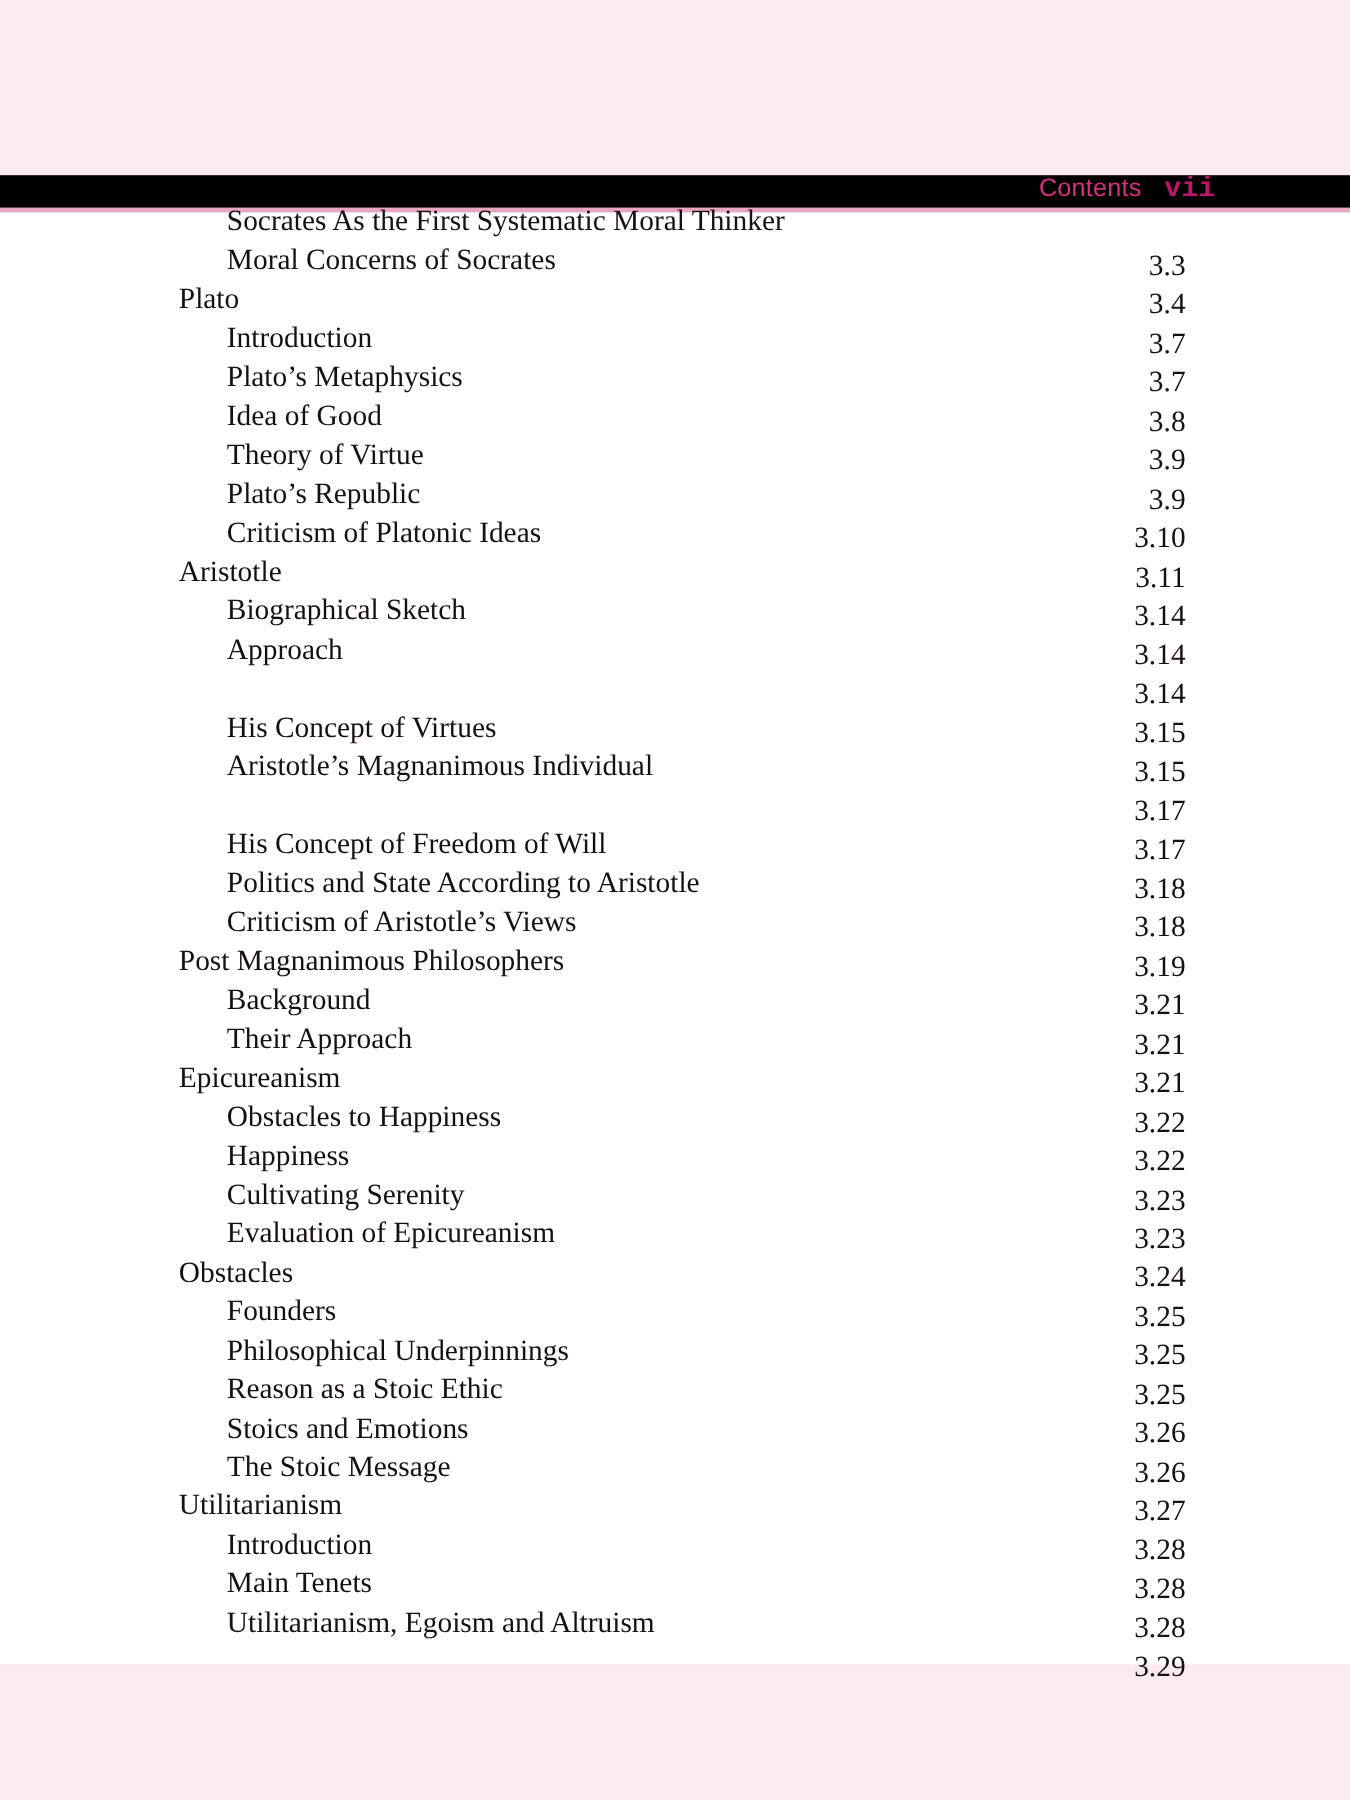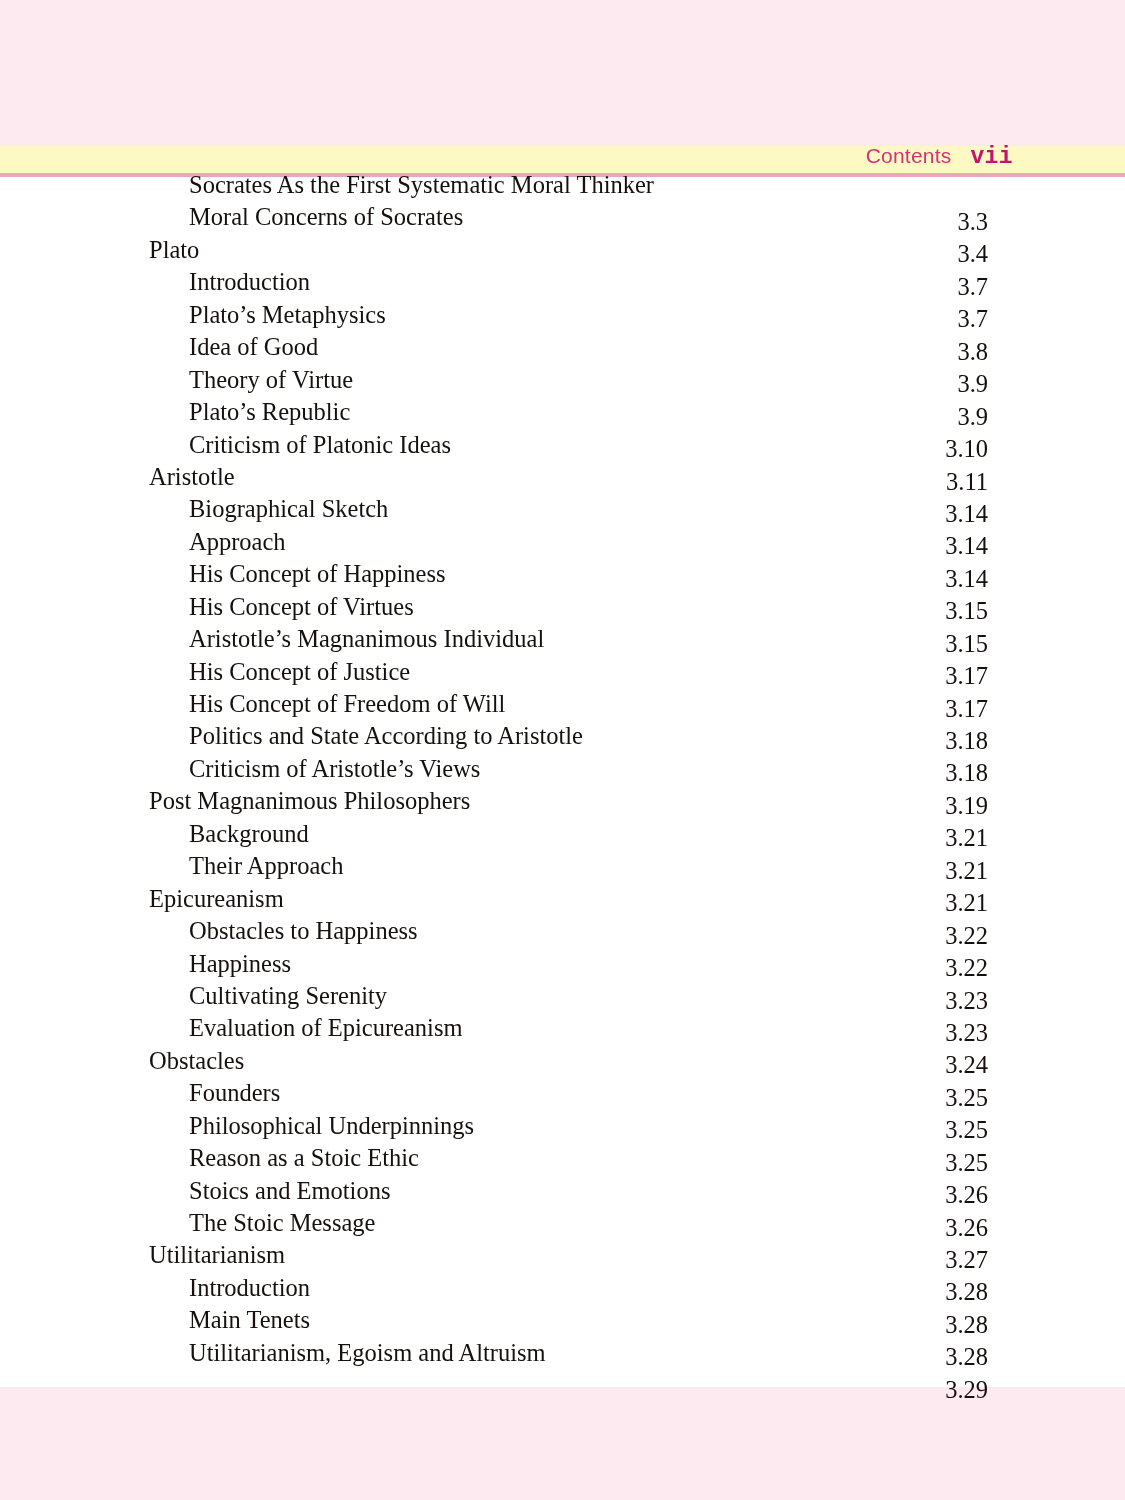--- a/index.html
+++ b/index.html
@@ -35,21 +35,21 @@
     top: 1387px;
     height: 113px;
   }
 
   .running-head {
     position: absolute;
     top: 146px;
     left: 0;
     width: 1125px;
     height: 30px;
-    background: #fef9c3;
+    background: #000000;
   }
 
   .rh-inner {
     position: absolute;
     right: 112px;
     top: -2px;
     display: flex;
     align-items: baseline;
     gap: 19px;
     white-space: nowrap;
@@ -177,33 +177,31 @@
       </div>
       <div class="toc-row" data-level="1">
         <span class="toc-title">Biographical Sketch</span>
         <span class="toc-page">3.14</span>
       </div>
       <div class="toc-row" data-level="1">
         <span class="toc-title">Approach</span>
         <span class="toc-page">3.14</span>
       </div>
       <div class="toc-row" data-level="1">
-        <span class="toc-title">His Concept of Happiness</span>
         <span class="toc-page">3.15</span>
       </div>
       <div class="toc-row" data-level="1">
         <span class="toc-title">His Concept of Virtues</span>
         <span class="toc-page">3.15</span>
       </div>
       <div class="toc-row" data-level="1">
         <span class="toc-title">Aristotle’s Magnanimous Individual</span>
         <span class="toc-page">3.17</span>
       </div>
       <div class="toc-row" data-level="1">
-        <span class="toc-title">His Concept of Justice</span>
         <span class="toc-page">3.17</span>
       </div>
       <div class="toc-row" data-level="1">
         <span class="toc-title">His Concept of Freedom of Will</span>
         <span class="toc-page">3.18</span>
       </div>
       <div class="toc-row" data-level="1">
         <span class="toc-title">Politics and State According to Aristotle</span>
         <span class="toc-page">3.18</span>
       </div>

